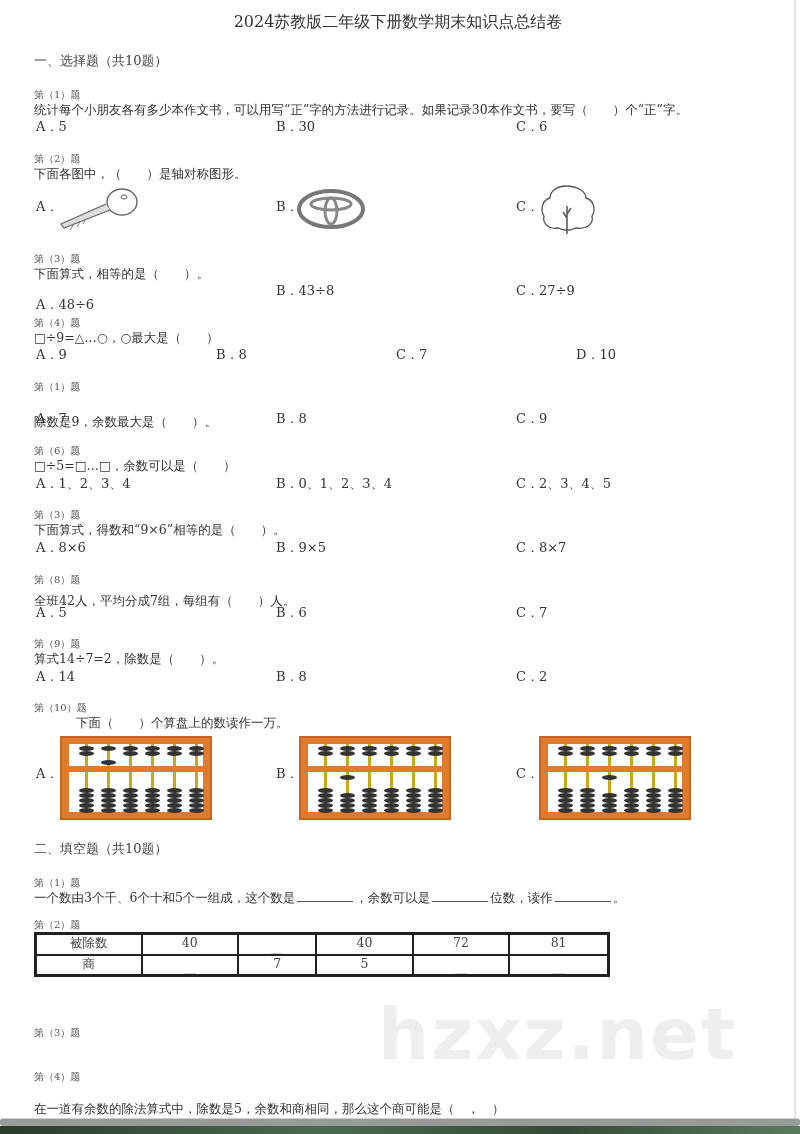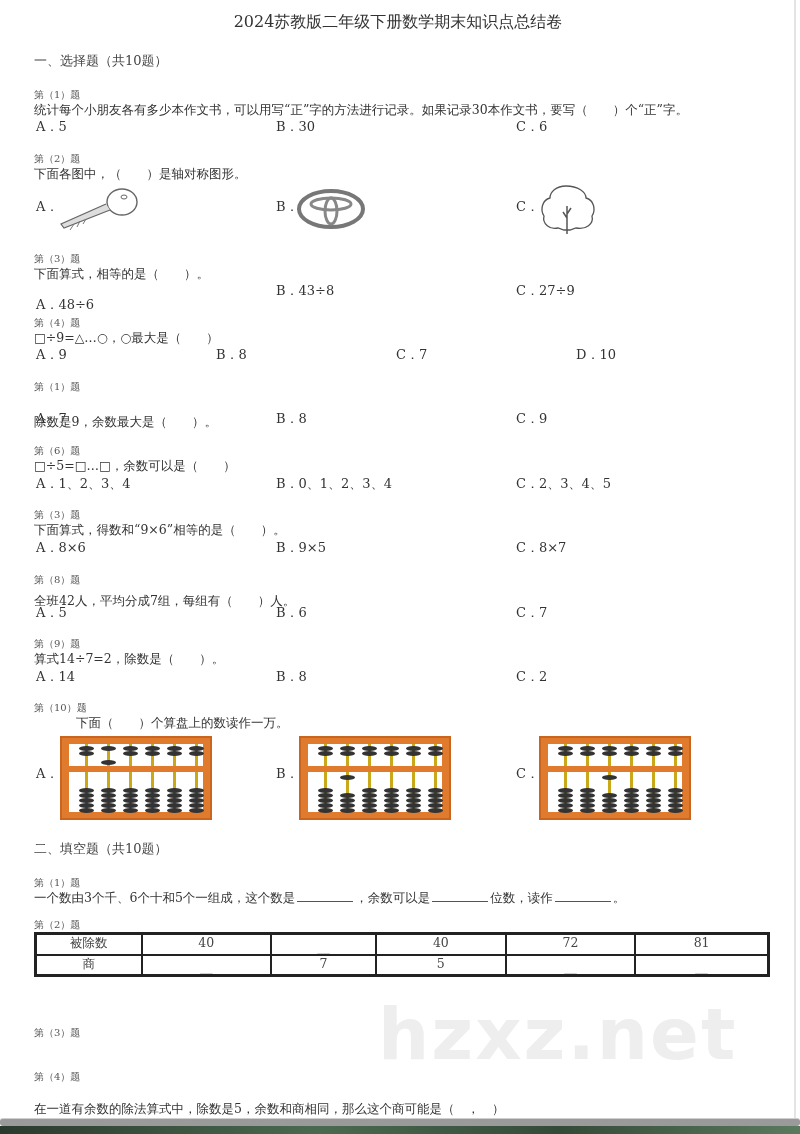--- a/index.html
+++ b/index.html
@@ -10,21 +10,21 @@
   .section { position: absolute; left: 34px; font-size: 13px; color: #444; }
   .qnum { position: absolute; left: 34px; font-size: 10px; color: #555; }
   .qtext { position: absolute; left: 34px; font-size: 12.5px; color: #333; white-space: nowrap; }
   .opt { position: absolute; font-size: 13px; color: #333; white-space: nowrap; }
   .blank { display: inline-block; width: 56px; border-bottom: 1px solid #555; height: 11px; margin: 0 2px; }
   .abacus { position: absolute; width: 152px; height: 84px; background: #e07b2e; border: 2px solid #c9651f; }
   .abacus .inner { position: absolute; left: 7px; top: 6px; right: 7px; bottom: 6px; background: #fff; }
   .abacus .beam { position: absolute; left: 0; right: 0; top: 22px; height: 6px; background: #e07b2e; }
   .rod { position: absolute; top: 0; bottom: 0; width: 3px; background: #c9a81a; }
   .bead { position: absolute; width: 15px; height: 5px; border-radius: 50%; background: #333; }
-  table.grid { position: absolute; left: 34px; top: 932px; width: 736px; border-collapse: collapse; border: 3px solid #222; }
+  table.grid { position: absolute; left: 34px; top: 932px; width: 576px; border-collapse: collapse; border: 3px solid #222; }
   table.grid td { border: 2px solid #222; height: 21px; text-align: center; font-size: 12.5px; color: #444; padding: 0; vertical-align: top; }
   table.grid td.empty { vertical-align: bottom; color: #aaa; }
   .watermark { position: absolute; left: 378px; top: 992px; font-family: "DejaVu Sans", sans-serif; font-weight: bold; font-size: 72px; color: #eeeeee; letter-spacing: 2px; }
   .hscroll { position: absolute; left: 0; top: 1118px; width: 800px; height: 8px; background: #9a9a9a; border-top: 1px solid #cfcfcf; border-radius: 3px; }
   .bottom-strip { position: absolute; left: 0; top: 1126px; width: 800px; height: 8px; background: linear-gradient(90deg, #2b3a2e, #4a6a50 40%, #344a38 70%, #5a7a5e); }
   svg { position: absolute; }
 </style>
 </head>
 <body>
 

